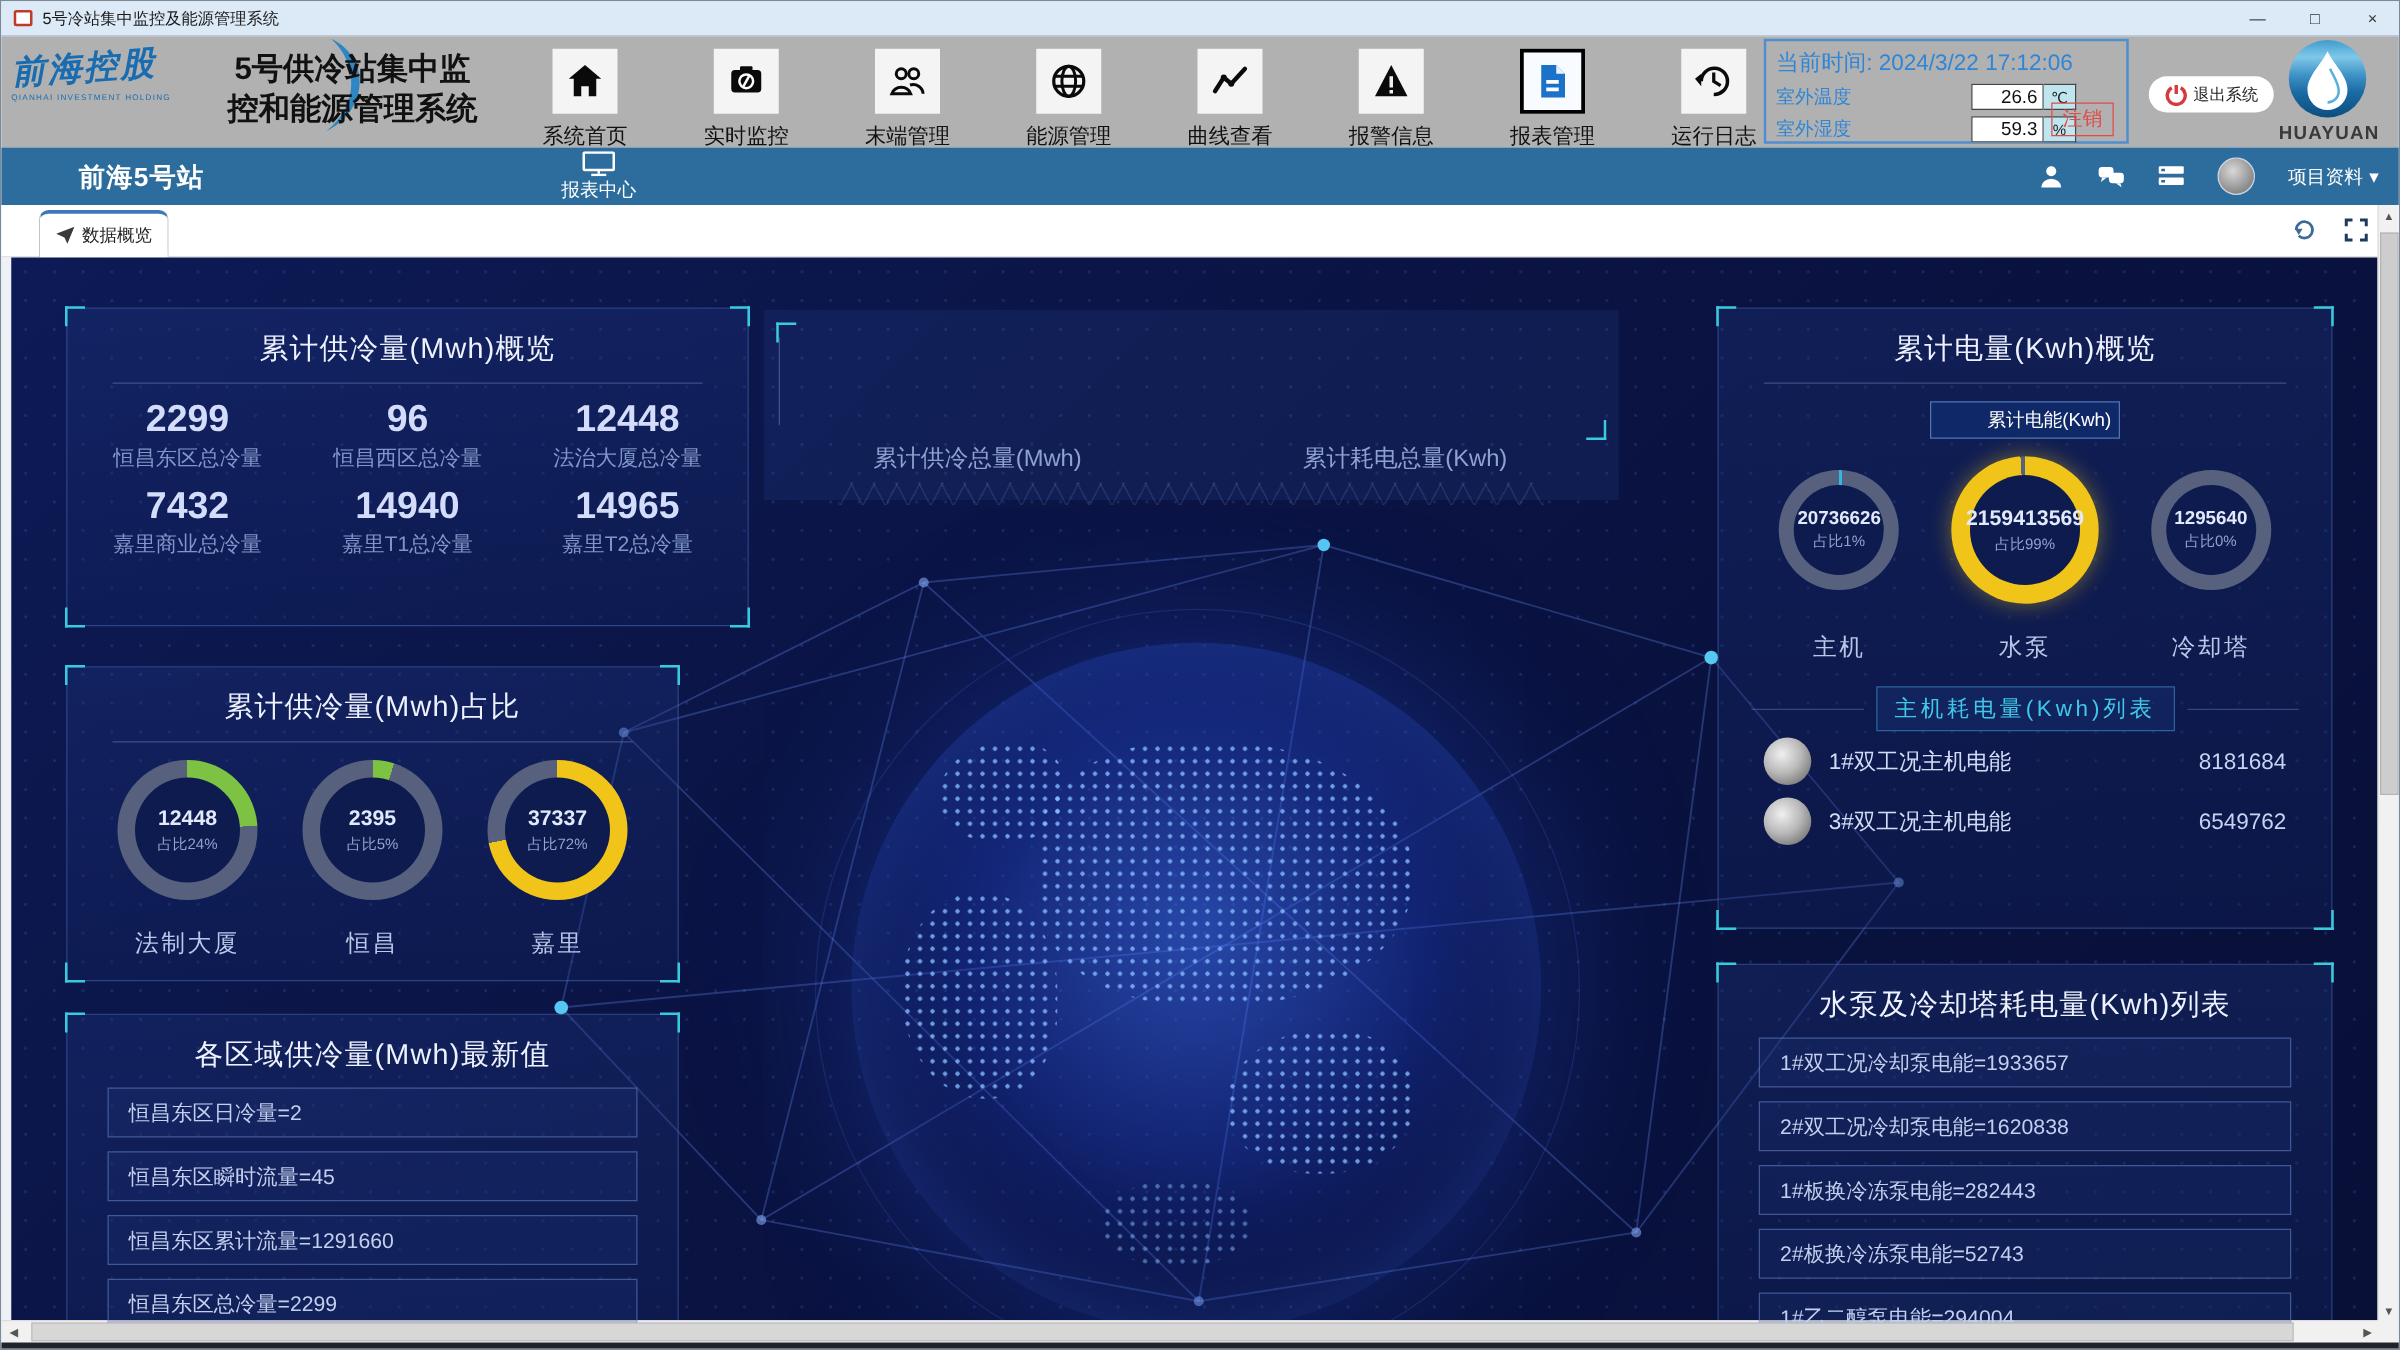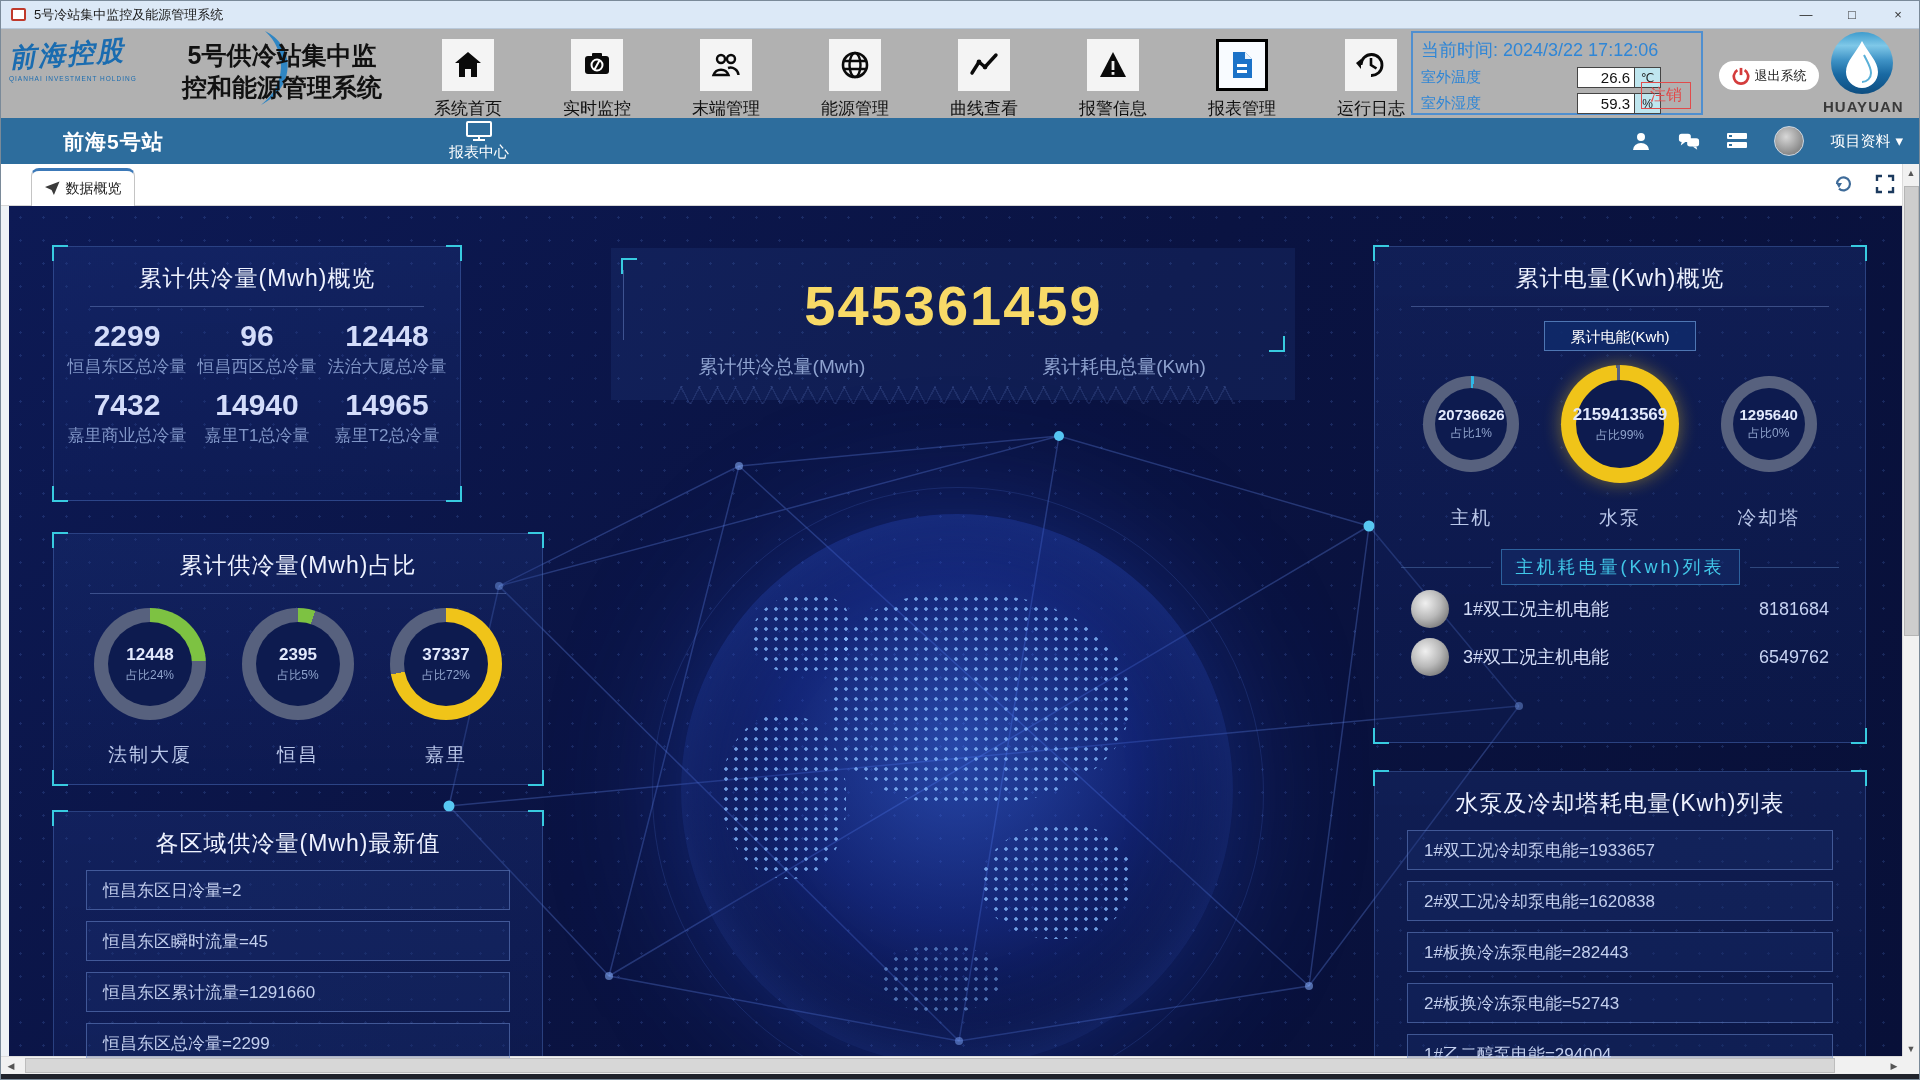--- a/index.html
+++ b/index.html
@@ -82,21 +82,21 @@
   .hole{position:absolute;inset:14px;border-radius:50%;background:#0d1b4f;}
   .donut.sm .hole{inset:12px;}
   .donut.lg .hole{inset:15px;}
   .dval{position:absolute;inset:0;display:flex;flex-direction:column;align-items:center;justify-content:center;z-index:2;}
   .dval .v{font-size:17px;font-weight:bold;color:#e2e9fc;white-space:nowrap;}
   .donut.sm .dval .v{font-size:15px;}
   .dval .s{font-size:12px;color:#8fa3cc;margin-top:2px;white-space:nowrap;}
   .name-row{display:flex;padding:0 22px;margin-top:22px;position:relative;z-index:2;}
   .name-row div{flex:1;text-align:center;font-size:19px;color:#bac7e9;letter-spacing:2px;}
   .rowbox{height:40px;margin:11px 32px 0;border:1px solid rgba(125,155,225,0.45);background:rgba(28,52,120,0.25);display:flex;align-items:center;padding-left:16px;color:#c3cfee;font-size:17px;position:relative;z-index:2;}
-  .btn-dark{display:block;margin:14px auto 0;width:152px;height:30px;background:rgba(16,42,105,0.9);border:1px solid #49c; border-color:rgba(120,170,230,0.6);color:#fff;font-size:15px;text-align:center;line-height:28px;cursor:pointer;position:relative;z-index:2;}
+  .btn-dark{display:block;margin:14px auto 0;width:152px;height:30px;background:rgba(16,42,105,0.9);border:1px solid #49c; border-color:rgba(120,170,230,0.6);color:#fff;font-size:15px;text-align:right;line-height:28px;cursor:pointer;position:relative;z-index:2;}
   .listtitle{display:flex;align-items:center;gap:10px;margin:18px 26px 0;position:relative;z-index:2;}
   .listtitle::before,.listtitle::after{content:"";flex:1;height:1px;background:rgba(100,140,200,0.4);}
   .lt-box{border:1px solid rgba(70,150,210,0.55);color:#41c7e8;padding:5px 14px;font-size:18px;letter-spacing:3px;background:rgba(22,48,115,0.45);}
   .hostrow{display:flex;align-items:center;height:48px;padding:16px 36px;position:relative;z-index:2;}
   .mach{width:38px;height:38px;border-radius:50%;background:radial-gradient(circle at 38% 35%,#f0f0f0,#b9b9b9 45%,#7e7e7e 78%,#5f5f5f);flex:0 0 38px;}
   .hostrow .hl{margin-left:14px;font-size:18px;color:#d3dcf6;}
   .hostrow .hv{margin-left:auto;font-size:18px;color:#c7d3f2;}
 
   
   .totals{position:absolute;left:602px;top:42px;width:684px;height:152px;background:rgba(52,88,170,0.16);}
@@ -366,30 +366,29 @@
       <div class="blob" style="left:40px;top:200px;width:125px;height:165px;border-radius:50% 50% 45% 55%;"></div>
       <div class="blob" style="left:70px;top:80px;width:100px;height:80px;border-radius:60% 40% 50% 50%;"></div>
       <div class="blob" style="left:200px;top:430px;width:120px;height:70px;border-radius:50%;opacity:.6;"></div>
     </div>
 
     <div class="totals">
       <div class="numrow">
         <span class="c ctl"></span>
           <span class="c cbr"></span>
         <div class="vdiv"></div>
-        <div class="half">545361459</div>
       </div>
       <div class="lblrow">
         <div class="half">累计供冷总量(Mwh)</div>
         <div class="half">累计耗电总量(Kwh)</div>
       </div>
       <div class="deco"></div>
     </div>
 
-    <div class="panel" style="left:44px;top:40px;width:408px;height:255px;">
+    <div class="panel" style="left:44px;top:40px;width:546px;height:255px;">
       <span class="c ctl"></span>
         <span class="c ctr"></span>
         <span class="c cbl"></span>
         <span class="c cbr"></span>
       <div class="ptitle">累计供冷量(Mwh)概览</div>
       <div class="pdivider"></div>
       <div class="stats">
         <div class="stat">
             <div class="v">2299</div>
             <div class="l">恒昌东区总冷量</div>

